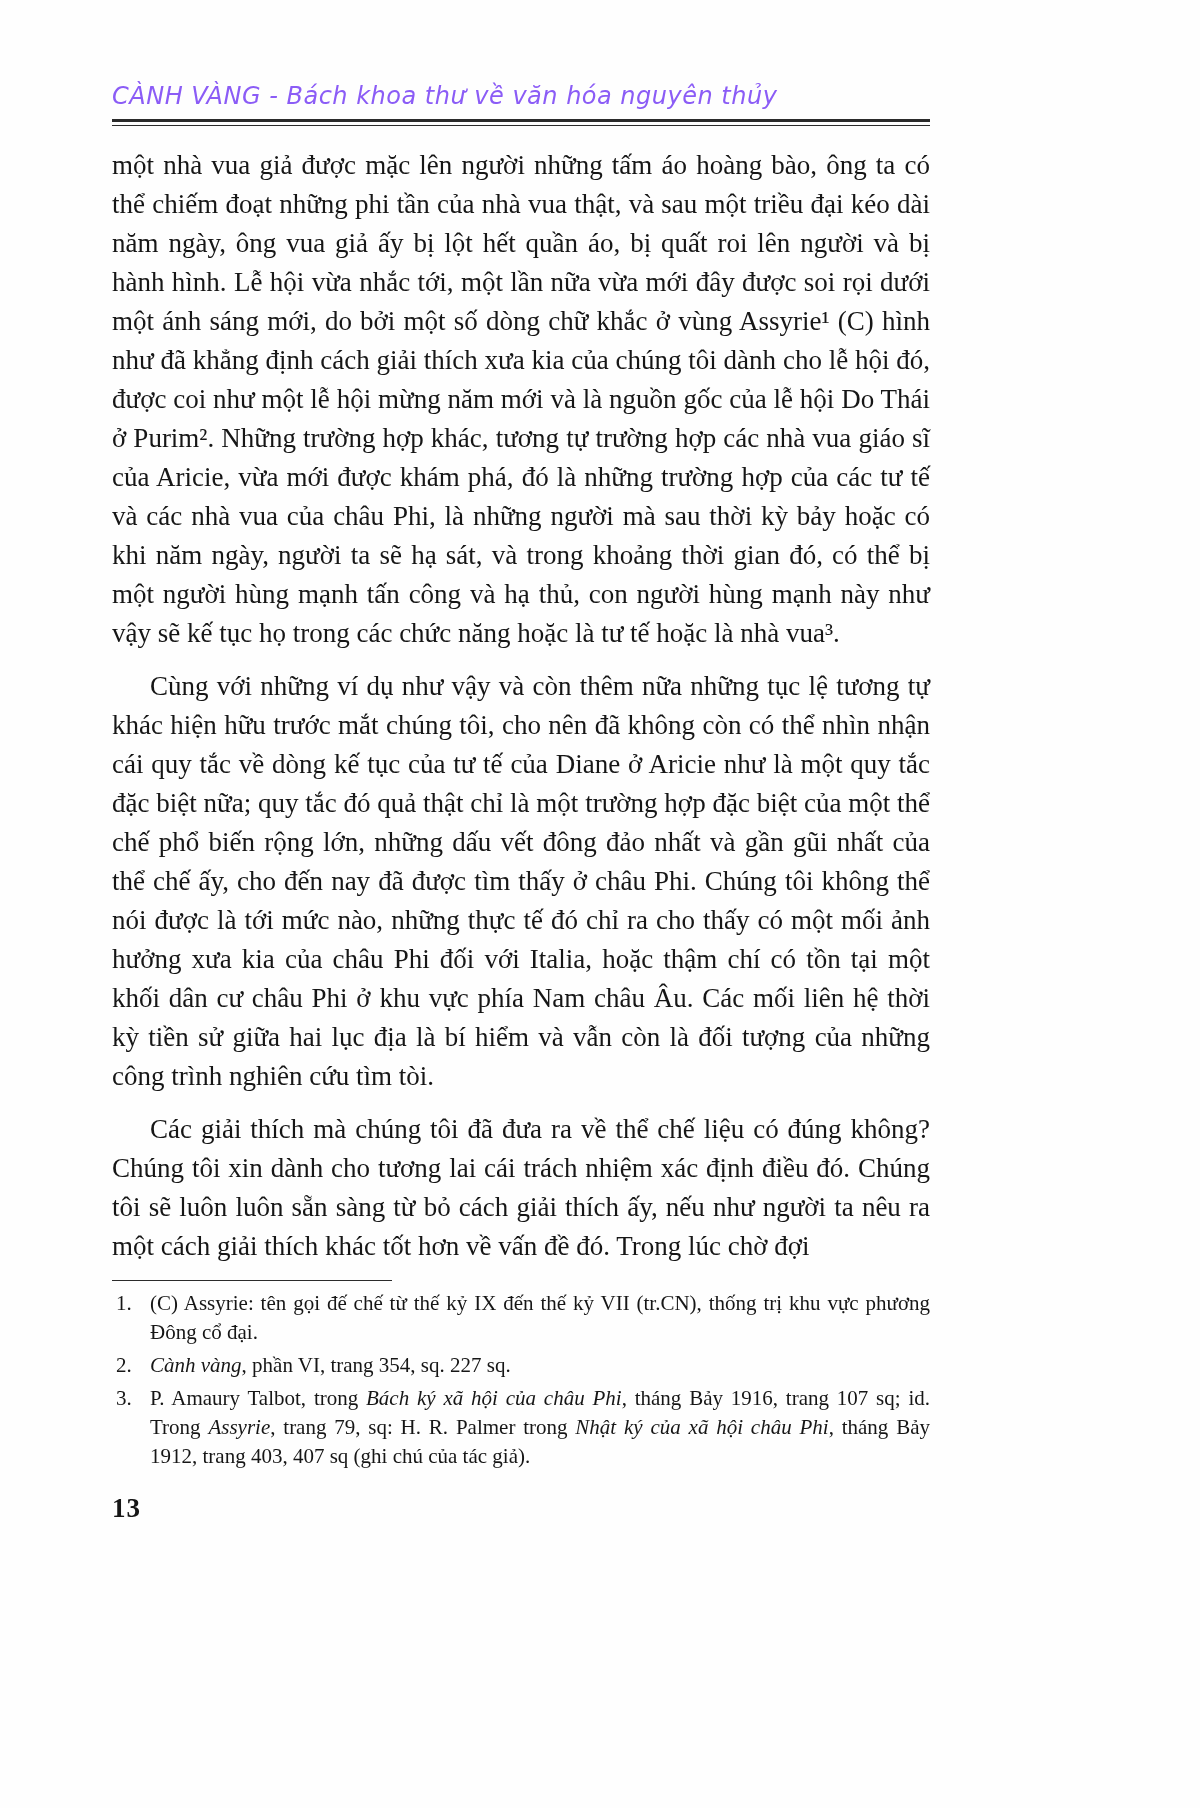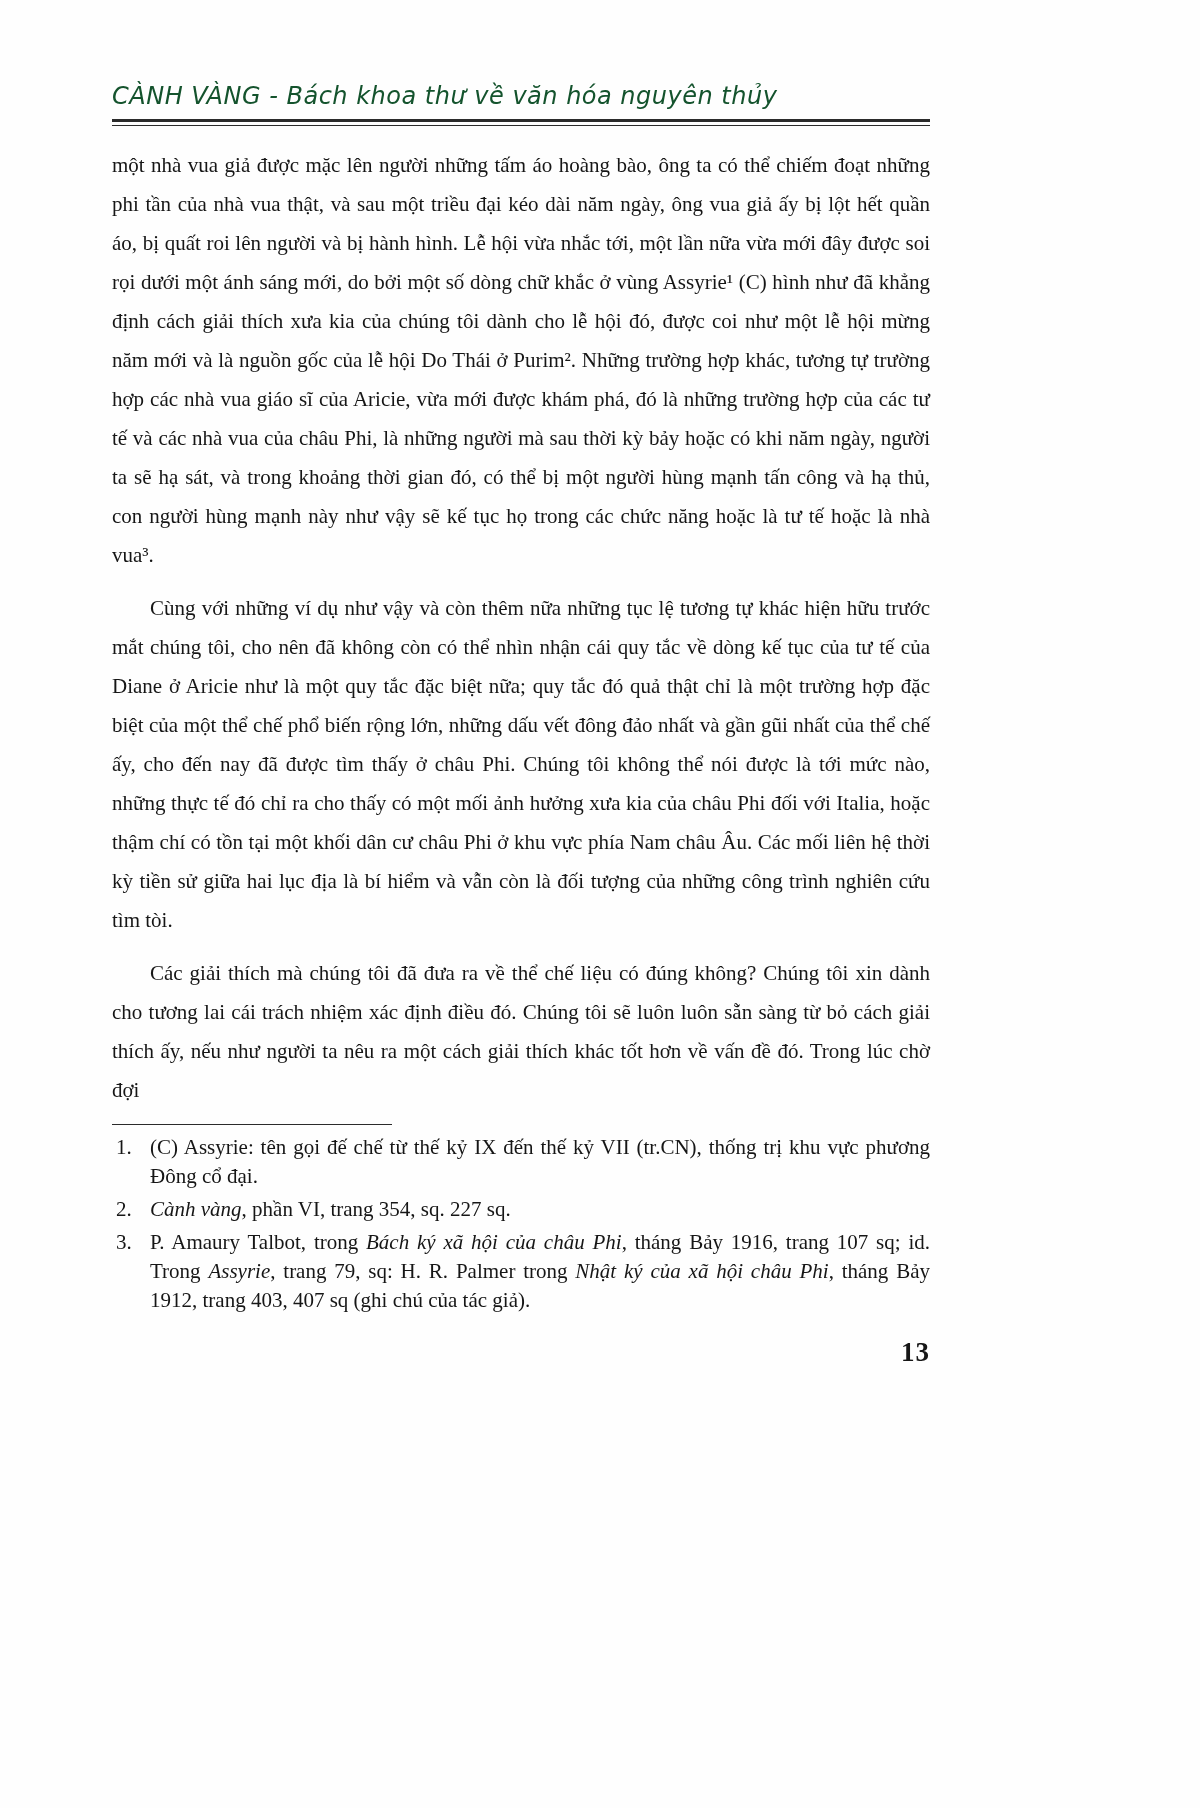--- a/index.html
+++ b/index.html
@@ -20,33 +20,33 @@
     position: absolute;
     left: 112px;
     top: 82px;
     width: 818px;
   }
   .header-title {
     font-family: "DejaVu Sans", sans-serif;
     font-style: italic;
     font-size: 24px;
     letter-spacing: 0.5px;
-    color: #14532d;
+    color: #8b5cf6;
     padding-bottom: 9px;
     white-space: nowrap;
   }
   .header-rule {
     border-top: 3px solid #2b2b2b;
     border-bottom: 1px solid #2b2b2b;
     height: 3px;
     width: 100%;
   }
   .body-text {
     margin-top: 20px;
-    font-size: 21px;
+    font-size: 27px;
     line-height: 39px;
     text-align: justify;
   }
   .para {
     margin: 0 0 14px 0;
     text-indent: 38px;
   }
   .para.no-indent {
     text-indent: 0;
   }
@@ -68,21 +68,21 @@
   }
   .fn-num {
     position: absolute;
     left: 4px;
     top: 0;
   }
   .fn-text em {
   }
   .page-number {
     margin-top: 22px;
-    text-align: right;
+    text-align: left;
     font-size: 27px;
     font-weight: bold;
     letter-spacing: 1px;
   }
 </style>
 </head>
 <body>
 
 <div class="page">
   <div class="content">

